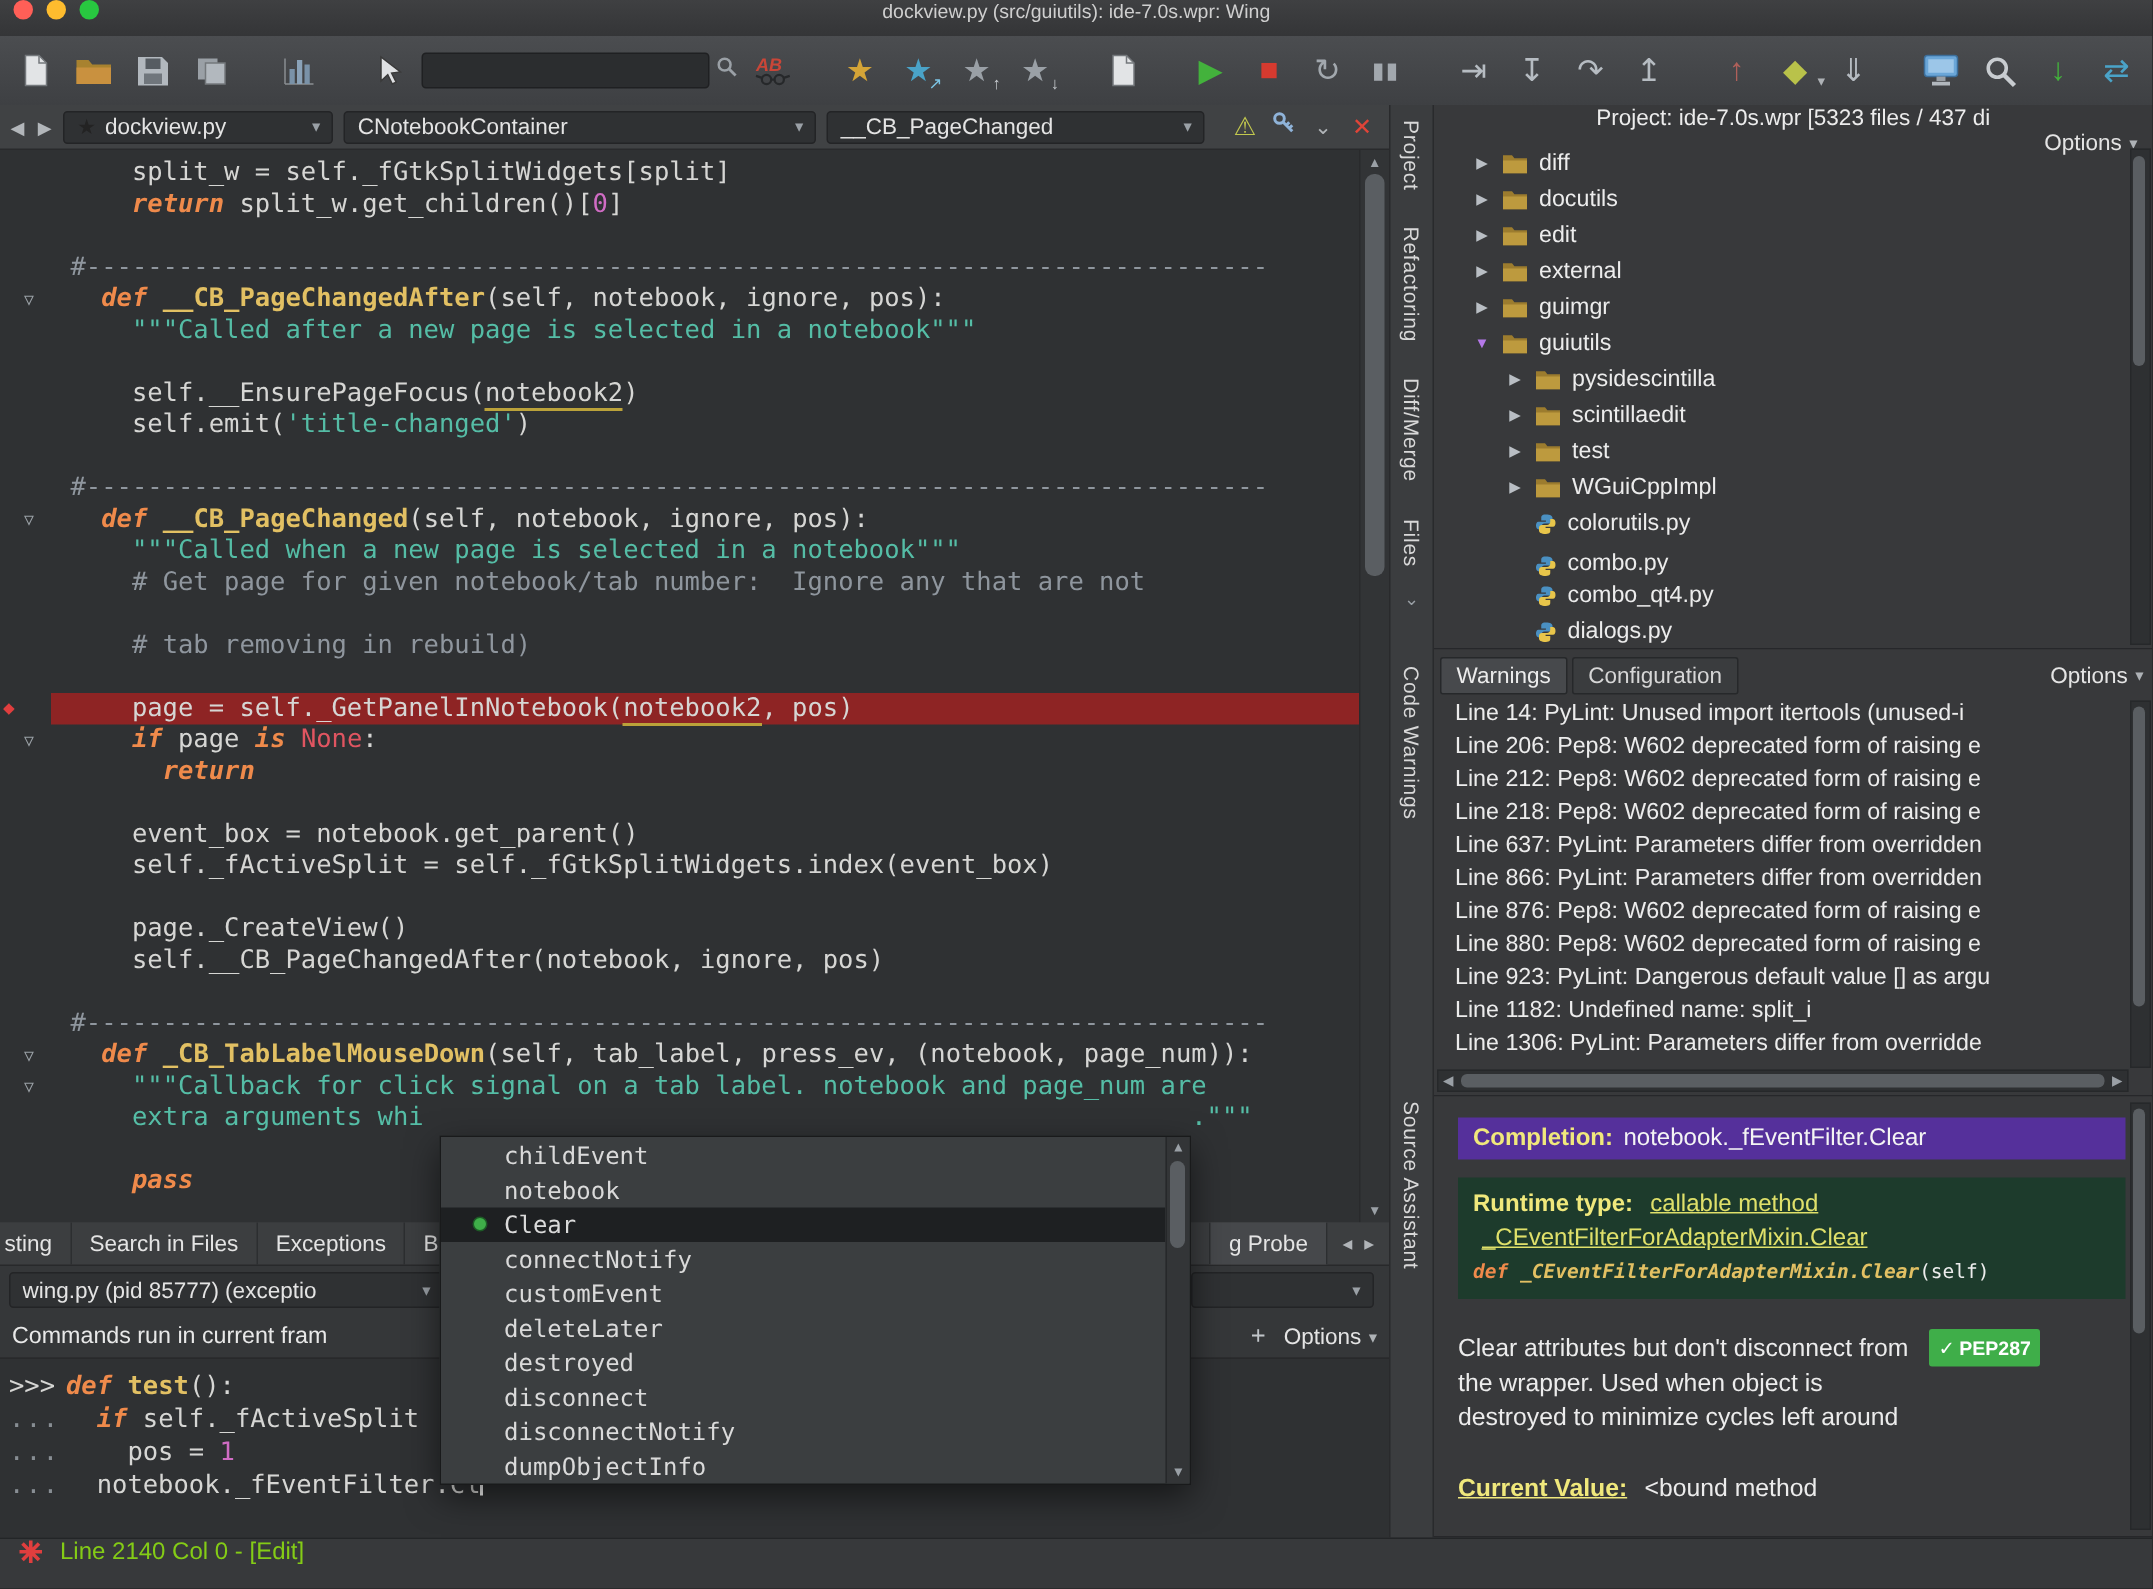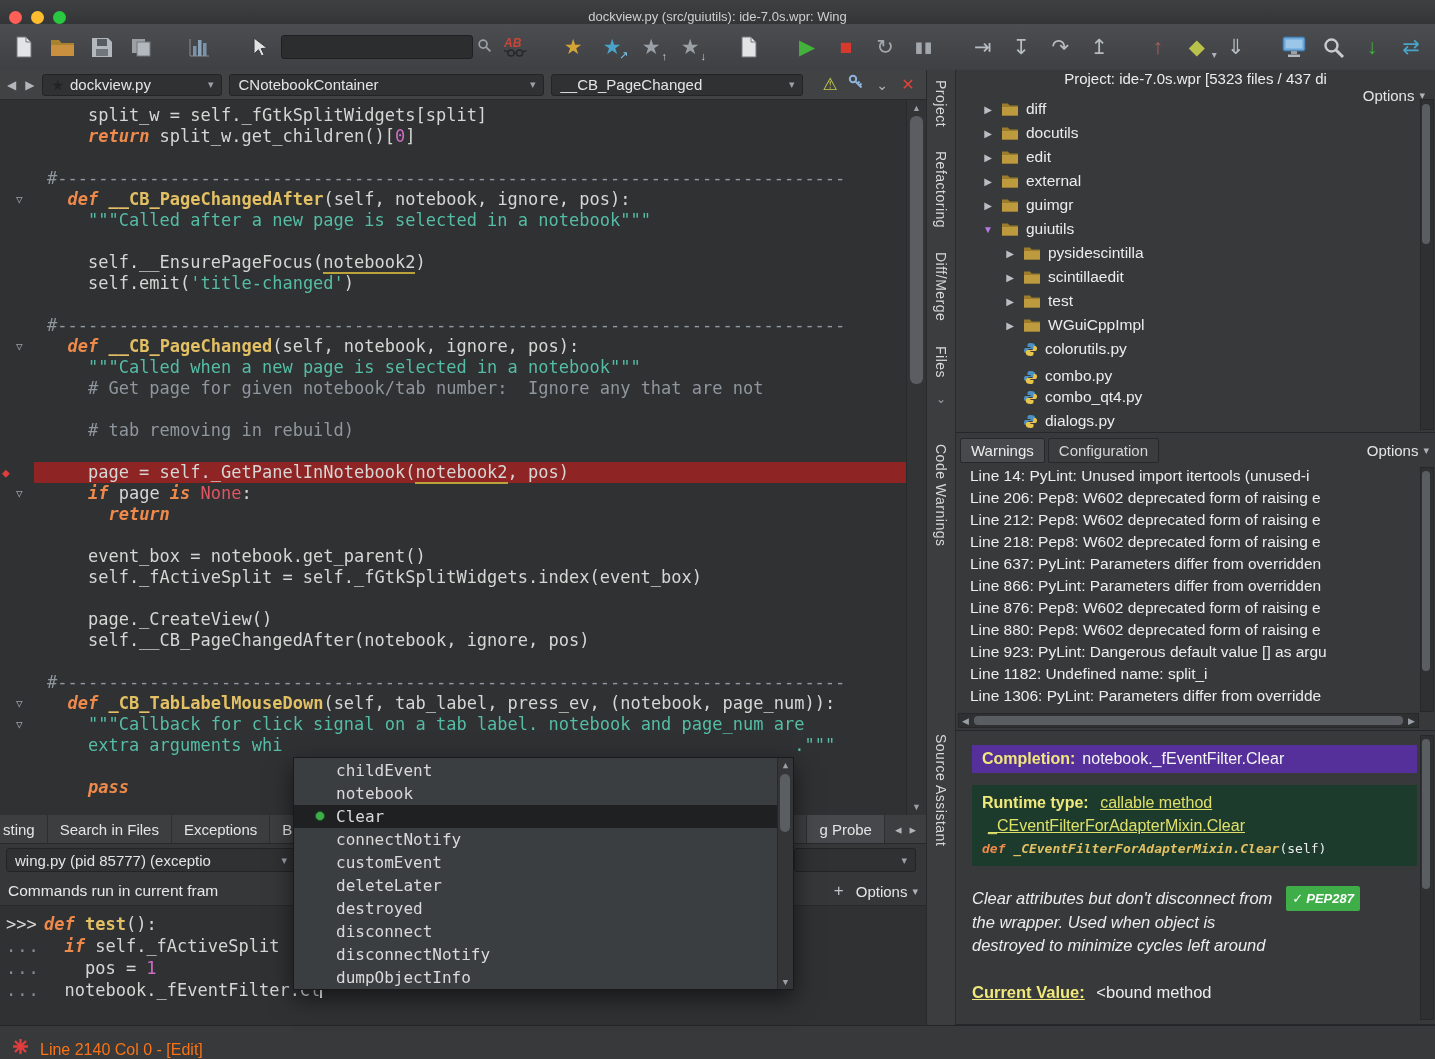--- a/index.html
+++ b/index.html
@@ -1,21 +1,21 @@
 <!DOCTYPE html>
 <html><head>
 <meta charset="utf-8">
 <style>
   html,body{margin:0;padding:0;background:#1e1e1e;}
   #app{position:relative;width:1435px;height:1059px;background:#3a3c3e;overflow:hidden;
        font-family:"Liberation Sans","DejaVu Sans",sans-serif;color:#e0e0e0;}
 
   
   .titlebar{position:absolute;left:0;top:0;right:0;height:24px;background:linear-gradient(#3f4042,#343537);
-            border-bottom:1px solid #272829;display:flex;align-items:flex-end;}
+            border-bottom:1px solid #272829;display:flex;align-items:flex-start;}
   .tl{width:13px;height:13px;border-radius:50%;margin-left:9px;display:inline-block;}
   .title{position:absolute;left:0;right:0;text-align:center;font-size:13px;color:#cfcfcf;pointer-events:none;}
 
   
   .toolbar{position:absolute;left:0;top:24px;right:0;height:46px;background:linear-gradient(#4b4d50,#3e4043);
            border-bottom:1px solid #2b2c2e;display:flex;align-items:center;padding:0 8px;gap:7px;}
   .ticon{width:33px;height:32px;display:flex;align-items:center;justify-content:center;font-size:21px;position:relative;cursor:default;}
   .ticon.small{font-size:15px;letter-spacing:1px;}
   .tgap{width:13px;}
   .tbadge{position:absolute;right:0;bottom:1px;font-size:11px;}
@@ -94,21 +94,21 @@
 
   
   .assist{position:absolute;left:0;top:0;right:14px;bottom:0;padding:14px 4px 0 16px;overflow:hidden;}
   .compl{background:#55309b;padding:5px 10px;font-size:16px;color:#f4f4f4;display:flex;align-items:center;}
   .lbl2{color:#f0e87c;font-weight:bold;margin-right:7px;}
   .runtime{background:#1d3b2c;margin-top:12px;padding:6px 10px;font-size:16px;line-height:23px;color:#ececec;}
   .alink{color:#dfe06a;text-decoration:underline;cursor:pointer;}
   .sig{font-family:"DejaVu Sans Mono",monospace;font-size:13px;}
   .sig .kw{color:#ef8a4b;font-style:italic;font-weight:bold;}
   .sig .nm{color:#e2c063;font-weight:bold;font-style:italic;}
-  .doc{margin-top:20px;font-size:16.5px;line-height:23px;color:#ececec;font-style:italic;}
+  .doc{margin-top:20px;font-size:16.5px;line-height:23px;color:#ececec;}
   .badge{display:inline-flex;align-items:center;gap:3px;background:#3fae49;border-radius:2px;padding:1px 6px;
          margin-left:14px;font-size:13px;font-weight:bold;color:#fff;vertical-align:1px;}
   .curval{margin-top:26px;font-size:16.5px;color:#ececec;}
   .curval .lbl2{text-decoration:underline;}
 
   
   .bottom{position:absolute;left:0;top:815px;width:926px;height:210px;background:#353739;box-sizing:border-box;}
   .btabs{height:28px;background:#3c3e40;border-bottom:1px solid #28292b;display:flex;align-items:stretch;font-size:15px;color:#e4e4e4;}
   .btab{display:flex;align-items:center;padding:0 12px;border-right:1px solid #2c2e30;}
   .btab.cut{padding-left:3px;}
@@ -124,21 +124,21 @@
   .plus{margin-left:auto;color:#c0c4c8;font-size:17px;margin-right:12px;}
   .console{position:absolute;left:0;top:90px;right:0;bottom:0;background:#2f3133;border-top:1px solid #28292b;
            padding-top:7px;font-family:"DejaVu Sans Mono",monospace;font-size:17px;}
   .con-line{position:relative;height:22px;line-height:22px;white-space:pre;padding-left:44px;}
   .prompt{position:absolute;left:6px;color:#d6d6d4;}
   .prompt.dots{color:#888e94;letter-spacing:1px;}
   .caret-bar{display:inline-block;width:2px;height:17px;background:#fff;vertical-align:-2px;}
 
   
   .statusbar{position:absolute;left:0;top:1025px;right:0;height:34px;background:#37393b;border-top:1px solid #232527;
-             display:flex;align-items:flex-end;gap:11px;padding:0 12px;font-size:16px;color:#f97316;box-sizing:border-box;}
+             display:flex;align-items:flex-start;gap:11px;padding:0 12px;font-size:16px;color:#84cc16;box-sizing:border-box;}
 
   
   .popup{position:absolute;left:293px;top:757px;width:501px;height:233px;background:#3b3e40;border:1px solid #191a1b;
          box-shadow:0 8px 22px rgba(0,0,0,.55);z-index:50;font-family:"DejaVu Sans Mono",monospace;font-size:16px;color:#dadada;box-sizing:border-box;}
   .pitems{position:absolute;left:0;top:1px;right:16px;bottom:1px;overflow:hidden;}
   .pitem{position:relative;height:23px;line-height:23px;padding-left:42px;white-space:pre;}
   .pitem.sel{background:#1e2022;}
   .pdot{position:absolute;left:21px;top:6px;width:10px;height:10px;border-radius:50%;background:#3fae49;border:1px solid #1d5a26;box-sizing:border-box;}
   .pscroll{position:absolute;top:0;right:0;bottom:0;width:15px;background:#333537;border-left:1px solid #26282a;}
 </style>

